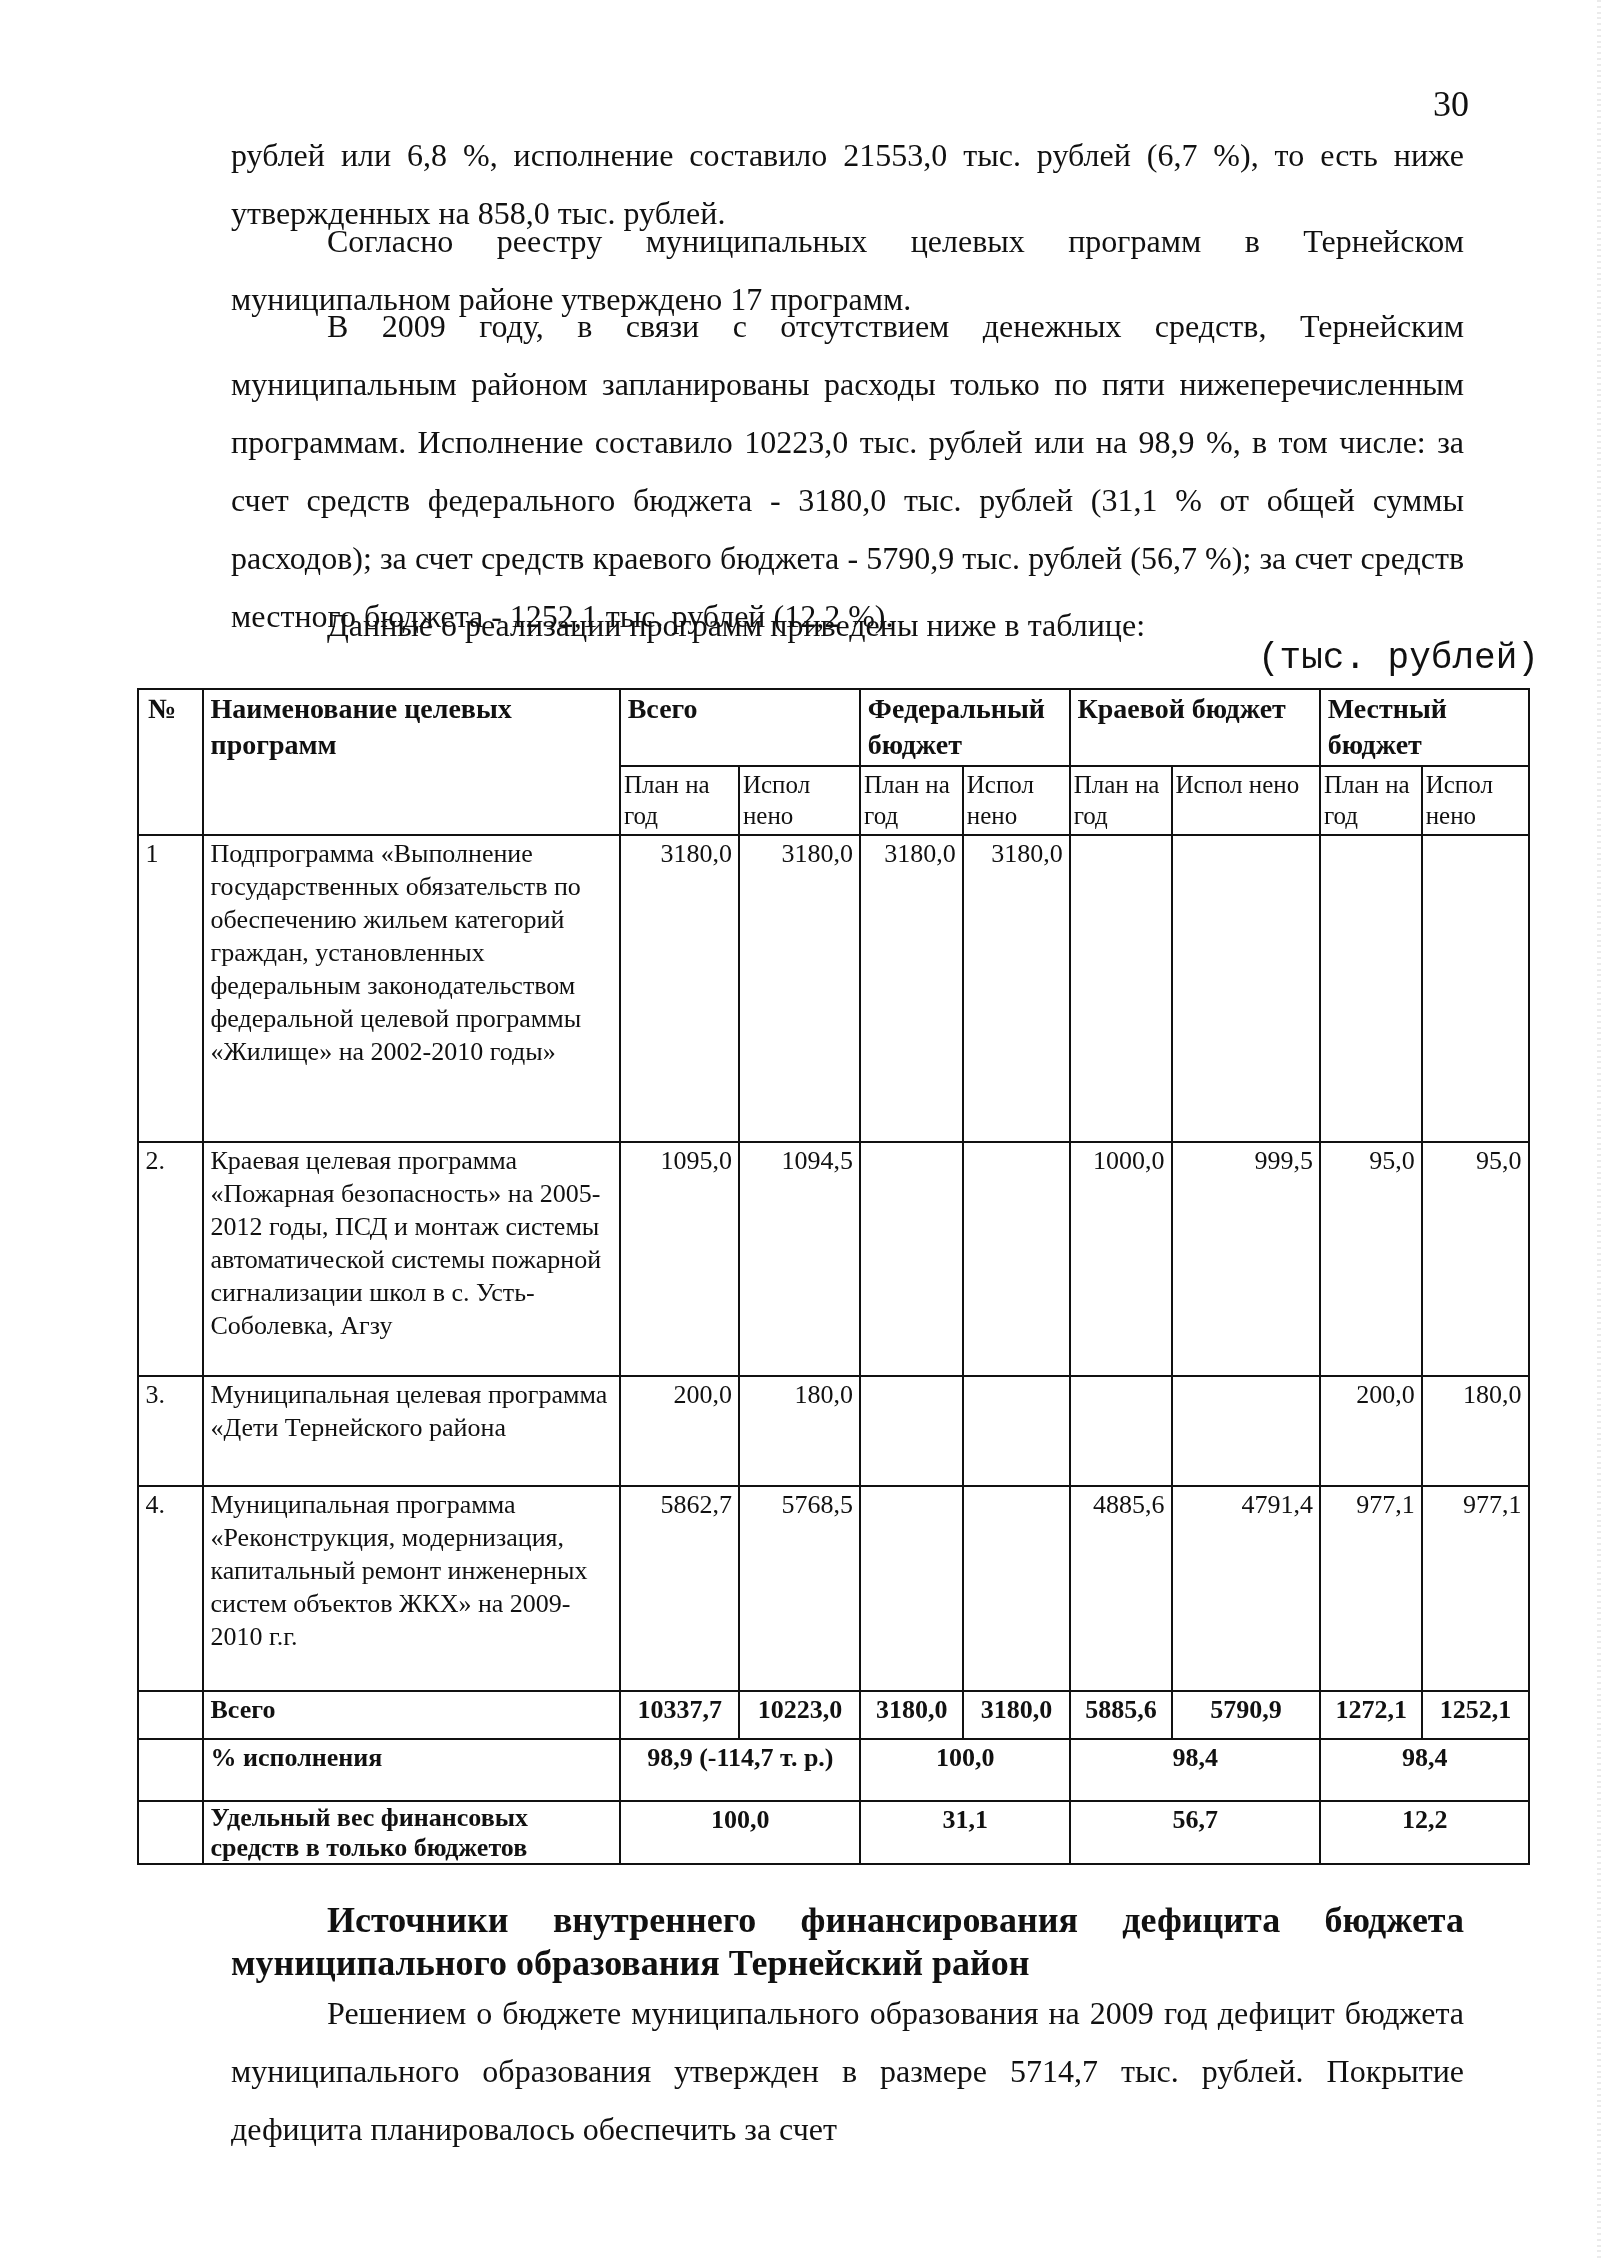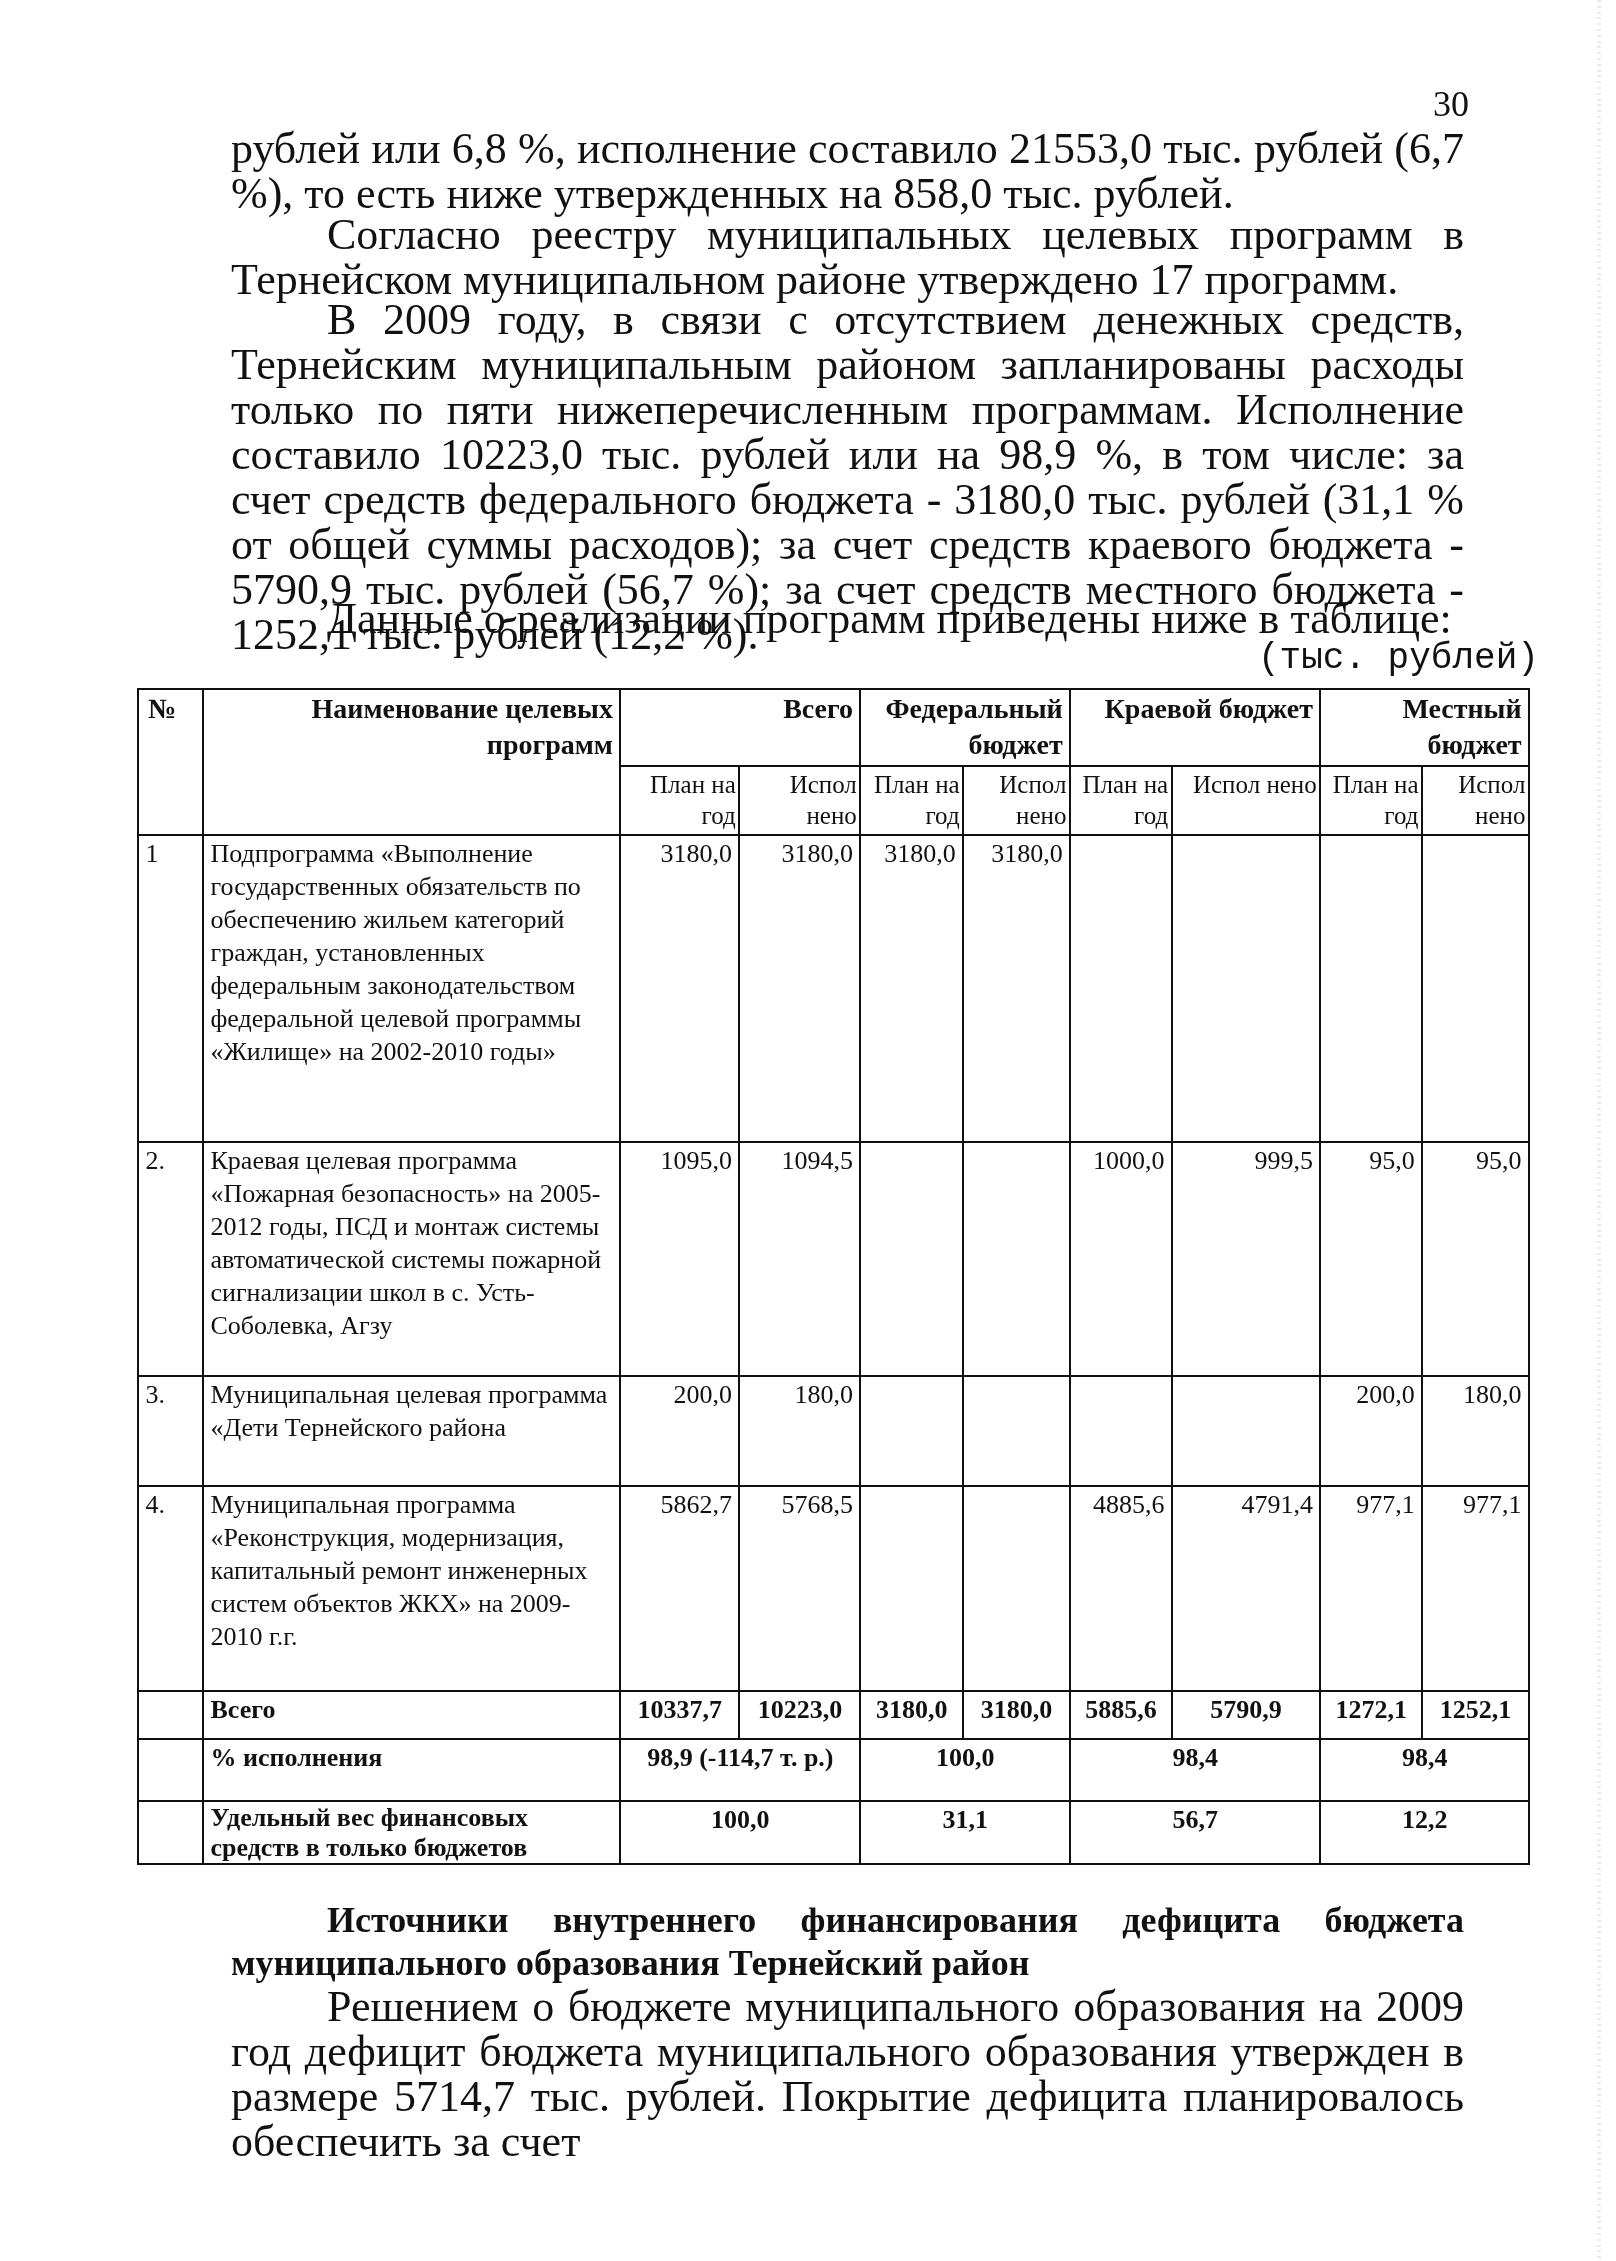--- a/index.html
+++ b/index.html
@@ -3,33 +3,33 @@
 <meta charset="utf-8">
 <style>
   html, body { margin: 0; padding: 0; background: #ffffff; }
   body {
     width: 1617px; height: 2261px; position: relative; overflow: hidden;
     font-family: "Liberation Serif", "DejaVu Serif", serif; color: #111;
   }
   .page-num { position: absolute; left: 1433px; top: 83px; font-size: 36px; }
   .para {
     position: absolute; left: 231px; width: 1233px;
-    font-size: 44px; line-height: 45px; text-align: justify; text-align-last: left;
+    font-size: 32px; line-height: 58px; text-align: justify; text-align-last: left;
   }
   .para.indent { text-indent: 96px; }
   .units { position: absolute; left: 1258px; top: 638px; font-size: 36px; font-family: Liberation Mono, monospace; }
   table.data {
     position: absolute; left: 137px; top: 688px; width: 1393px;
     border-collapse: collapse; table-layout: fixed;
     font-size: 26px; line-height: 33px;
   }
   table.data td, table.data th {
     border: 2.6px solid #111; vertical-align: top; padding: 1.3px 6.4px;
   }
-  table.data th { font-weight: bold; text-align: right; font-size: 28px; line-height: 36px; }
+  table.data th { font-weight: bold; text-align: left; font-size: 28px; line-height: 36px; }
   table.data th.sub { font-weight: normal; font-size: 25px; line-height: 31px; padding: 2.6px 2.6px; }
   td.num { text-align: right; }
   td.idx { text-align: left; padding-left: 9px; }
   td.name { text-align: left; padding-left: 14px; }
   tr.total td { font-weight: bold; font-size: 26px; }
   tr.total td.num { text-align: center; margin-top: 24px; }
   td.center { text-align: center; }
   .heading {
     position: absolute; left: 231px; width: 1233px; top: 1899px;
     font-size: 36px; line-height: 43px; font-weight: bold; text-align: justify; text-align-last: left;

